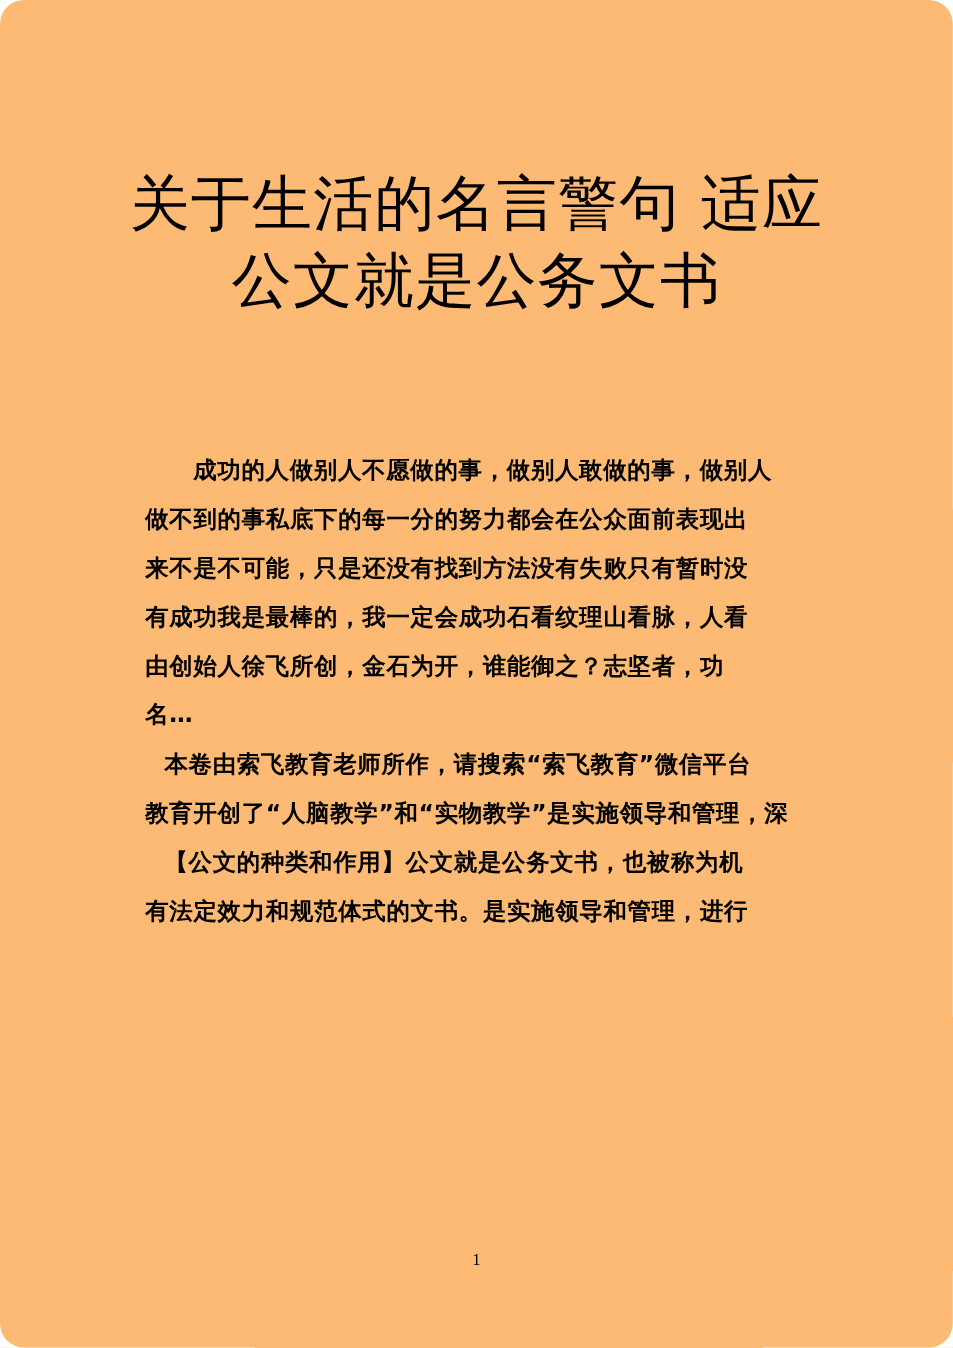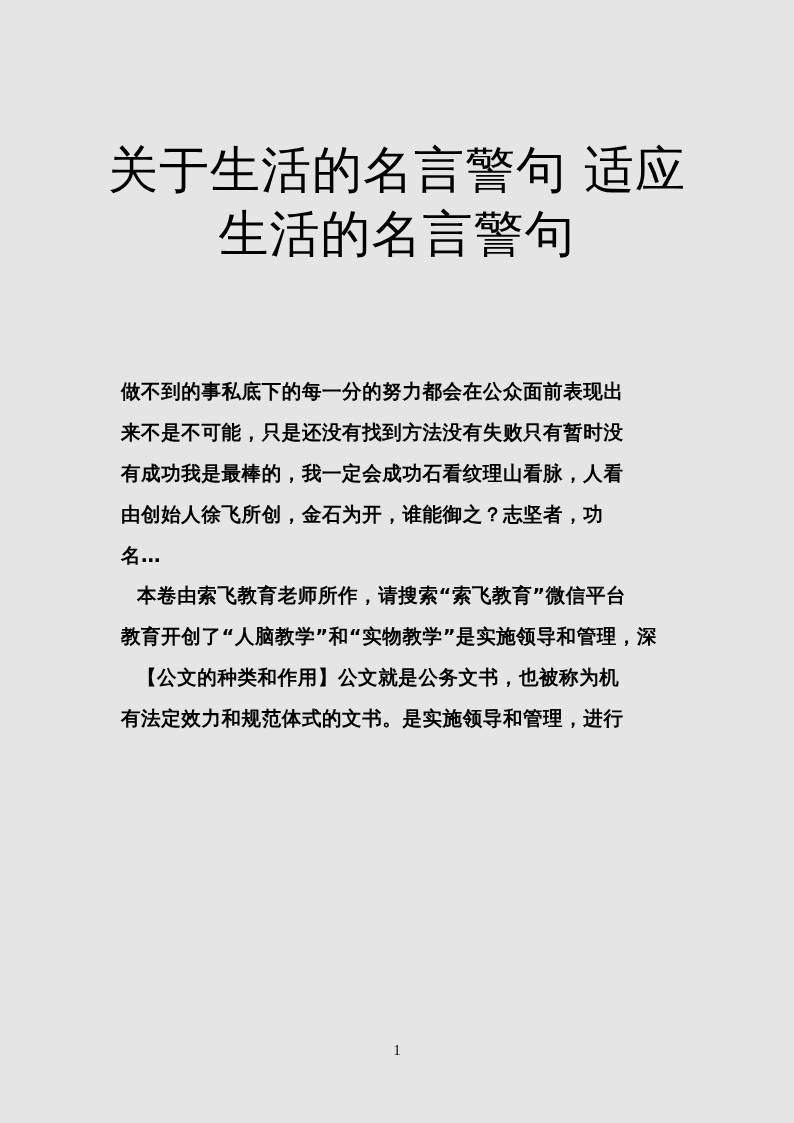--- a/index.html
+++ b/index.html
@@ -13,21 +13,22 @@
       position: relative;
       overflow: hidden;
       font-family: "DejaVu Serif", "Liberation Serif", serif;
       color: #000000;
     }
     .page {
       position: absolute;
       left: 0; top: 0;
       width: 794px;
       height: 1123px;
-      background: #e5e5e5;
+      background: #fdba74;
+      border-radius: 20px;
     }
     .title {
       position: absolute;
       left: 100px;
       width: 594px;
       top: 138px;
       text-align: center;
       font-family: "DejaVu Serif", "Liberation Serif", serif;
       font-size: 50px;
       line-height: 64px;
@@ -64,25 +65,26 @@
       line-height: 16px;
     }
   </style>
 </head>
 <body>
 
 <div class="page">
 
   <h1 class="title">
     <span class="line" style="height:64px">关于生活的名言警句 适应</span>
-    <span class="line" style="height:64px">生活的名言警句</span>
+    <span class="line" style="height:64px">公文就是公务文书</span>
   </h1>
 
   <div class="body">
     <div>
+      <span class="line indent2">成功的人做别人不愿做的事，做别人敢做的事，做别人</span>
       <span class="line">做不到的事私底下的每一分的努力都会在公众面前表现出</span>
       <span class="line">来不是不可能，只是还没有找到方法没有失败只有暂时没</span>
       <span class="line">有成功我是最棒的，我一定会成功石看纹理山看脉，人看</span>
       <span class="line">由创始人徐飞所创，金石为开，谁能御之？志坚者，功</span>
       <span class="line">名…</span>
     </div>
     <div>
       <span class="line indent1">本卷由索飞教育老师所作，请搜索“索飞教育”微信平台</span>
       <span class="line">教育开创了“人脑教学”和“实物教学”是实施领导和管理，深</span>
     </div>

